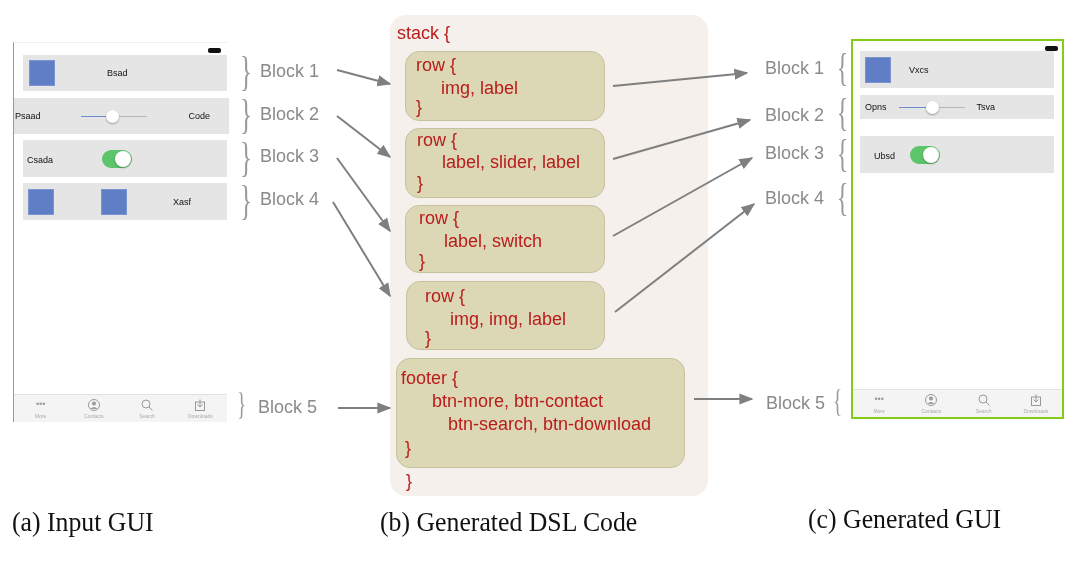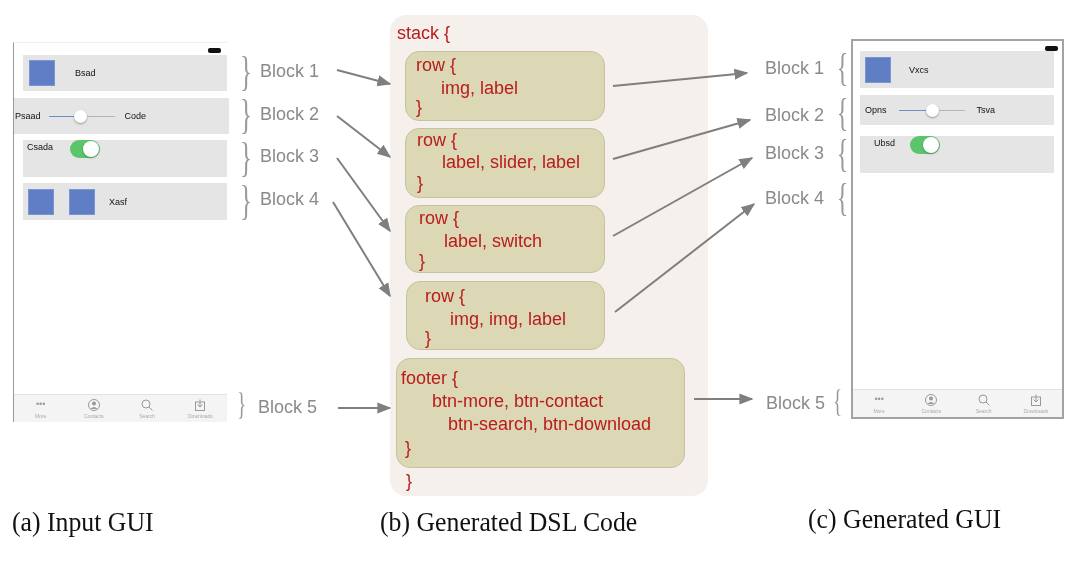--- a/index.html
+++ b/index.html
@@ -2,33 +2,33 @@
 <html><head>
 <meta charset="utf-8">
 <style>
   * { box-sizing: border-box; margin: 0; padding: 0; }
   html, body { width: 1080px; height: 563px; background: #ffffff; overflow: hidden; }
   body { position: relative; font-family: "Liberation Sans", sans-serif; color: #222; }
 
   
   .phone { position: absolute; background: #fff; }
   .phone-a { left: 13px; top: 42px; width: 214px; height: 380px; border-left: 1px solid #999; border-top: 1px solid #eee; }
-  .phone-c { left: 851px; top: 39px; width: 213px; height: 380px; border: 2px solid #a3a3a3; }
+  .phone-c { left: 851px; top: 39px; width: 213px; height: 380px; border: 2px solid #84cc16; }
   .battery { position: absolute; right: 6px; top: 5px; width: 13px; height: 5px; background: #111; border-radius: 2px; }
   .phone-c .battery { right: 4px; top: 5px; }
 
   .ui-row { position: absolute; background: #e5e5e6; display: flex; align-items: center; font-size: 9px; color: #111; }
-  .phone-a .ui-row { left: 9px; width: 204px; }
+  .phone-a .ui-row { left: 9px; width: 204px; gap: 32px; }
   .phone-c .ui-row { left: 7px; width: 194px; }
   .r1 { top: 12px; height: 36px; }
   .r2 { top: 55px; height: 36px; }
-  .r3 { top: 97px; height: 37px; align-items: flex-start; }
+  .r3 { top: 97px; height: 37px; align-items: center; }
   .r4 { top: 140px; height: 37px; text-align: right; }
   .phone-c .r1 { top: 10px; height: 37px; }
-  .phone-c .r2 { top: 54px; height: 30px; }
+  .phone-c .r2 { top: 54px; height: 24px; }
   .phone-c .r3 { top: 95px; height: 37px; }
   .phone-c .r4 { top: 138px; height: 37px; }
 
   .img-box { width: 26px; height: 26px; background: #5f7ec6; border: 1px solid #7b95d3; flex: none; }
   .slider { position: relative; width: 66px; height: 10px; flex: none; }
   .slider .track { position: absolute; left: 0; right: 0; top: 4.5px; height: 1px; background: #b6b6b6; }
   .slider .fill { position: absolute; left: 0; top: 4.5px; height: 1px; background: #6c8fc9; }
   .slider .thumb { position: absolute; top: -1px; width: 13px; height: 13px; border-radius: 50%; background: #fff; box-shadow: 0 1px 2px rgba(0,0,0,0.35); }
   .switch { width: 30px; height: 18px; border-radius: 9px; background: #5cc46a; position: relative; flex: none; }
   .switch .knob { position: absolute; right: 1px; top: 1px; width: 16px; height: 16px; border-radius: 50%; background: #fff; box-shadow: 0 1px 2px rgba(0,0,0,0.3); }

